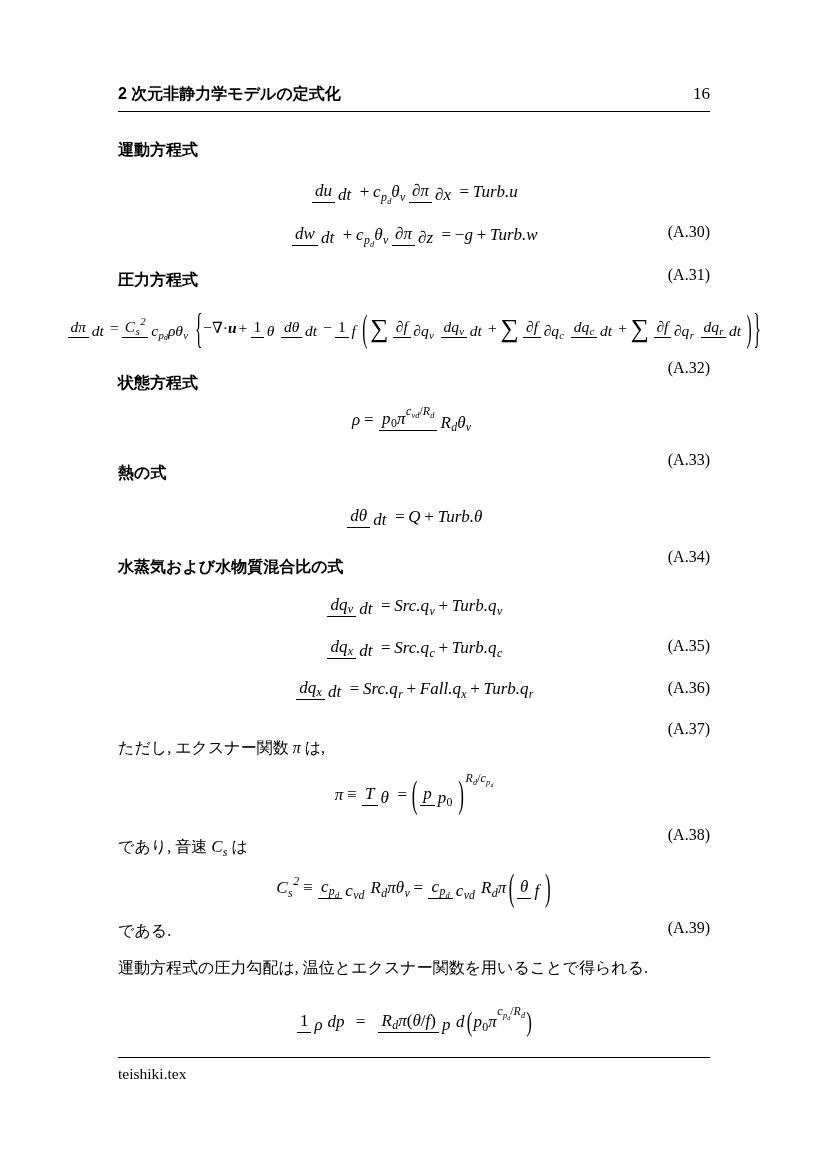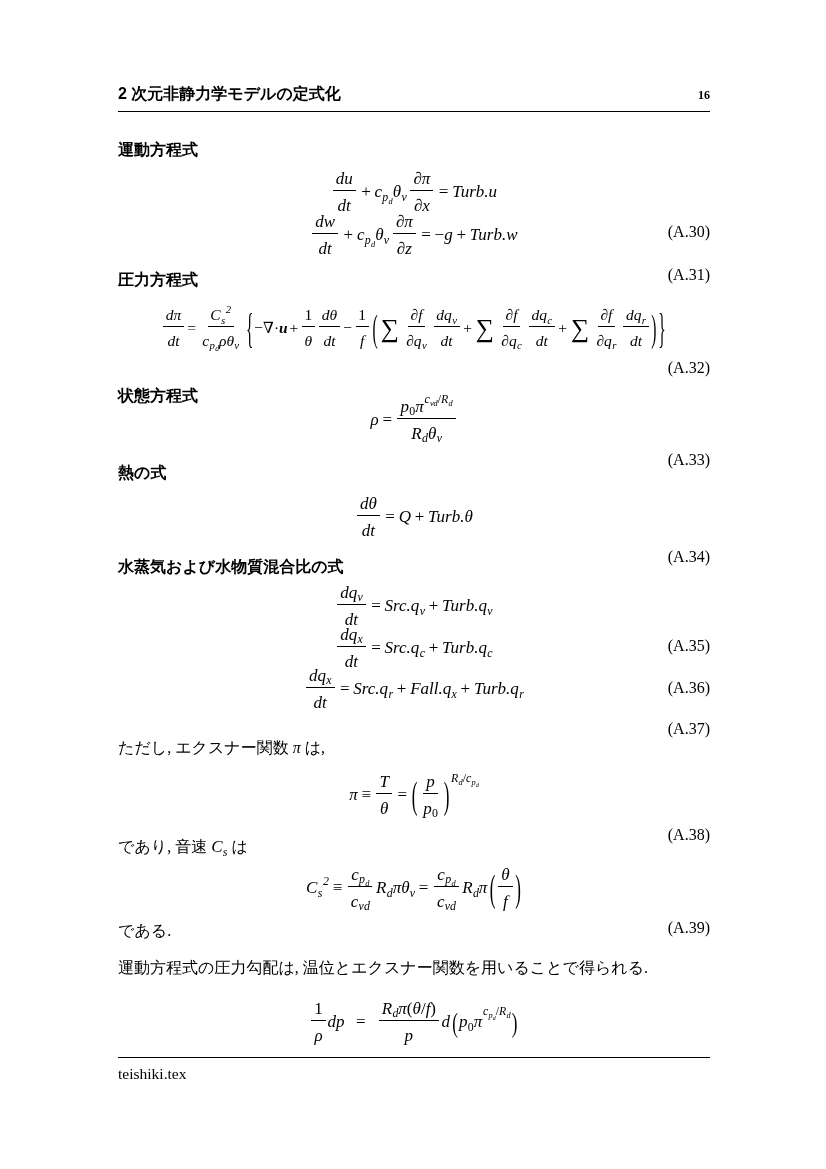--- a/index.html
+++ b/index.html
@@ -4,21 +4,21 @@
 <style>
   html,body{margin:0;padding:0;background:#ffffff;}
   .page{position:relative;width:826px;height:1169px;background:#fff;color:#000;
         font-family:"Liberation Serif","DejaVu Serif",serif;overflow:hidden;}
   .abs{position:absolute;left:118px;width:592px;}
 
   
   .header{top:84px;display:flex;justify-content:space-between;align-items:baseline;
           border-bottom:1.6px solid #000;padding-bottom:6px;
           font-family:"Liberation Sans","DejaVu Sans",sans-serif;font-weight:bold;font-size:16px;}
-  .header .pageno{font-family:"Liberation Serif","DejaVu Serif",serif;font-size:12px;font-weight:bold;text-align:center;}
+  .header .pageno{font-family:"Liberation Serif","DejaVu Serif",serif;font-size:17px;font-weight:normal;text-align:center;}
   .footer{top:1057px;border-top:1.6px solid #000;padding-top:7px;display:flex;
           justify-content:space-between;font-size:15.5px;}
 
   
   .sechead{font-family:"Liberation Sans","DejaVu Sans",sans-serif;font-weight:bold;font-size:16px;}
 
   
   .para{font-size:16px;line-height:20px;}
 
   
@@ -27,21 +27,21 @@
             font-size:16px;font-style:normal;margin-top:40px;}
   .eq.tight{font-size:15.5px;}
   .eq.tight .mo{margin:0 .12em;}
 
   
   .mi{font-style:italic;}
   .mr{font-style:normal;}
   .mbi{font-style:italic;font-weight:bold;}
   .mo{font-style:normal;margin:0 .22em;}
   .mrow{display:inline-flex;align-items:center;}
-  .mfrac{display:inline-flex;flex-direction:column;align-items:center;margin:0 .1em;vertical-align:middle;}
+  .mfrac{display:inline-flex;flex-direction:row;align-items:center;margin:0 .1em;vertical-align:middle;}
   .mfrac .fn{display:block;text-align:center;padding:0 .18em 1.5px;border-bottom:1.4px solid #000;line-height:1.15;}
   .mfrac .fd{display:block;text-align:center;padding:5px .18em 0;line-height:1.15;}
   .msub{font-size:.7em;position:relative;top:.45em;margin-left:.03em;}
   .msup{font-size:.7em;position:relative;margin-left:.05em;}
   .mdelim{display:inline-block;font-style:normal;line-height:1;transform-origin:50% 50%;margin:0 .06em;}
   .msum{font-style:normal;font-size:1.65em;line-height:1;position:relative;top:.04em;margin:0 .08em;}
   .mspace{display:inline-block;}
   .inlinemath{font-size:17px;}
 </style>
 </head>
@@ -206,21 +206,21 @@
                 <span class="msub"><span class="mi">r</span></span>
               </span></span>
             <span class="fd"><span class="mi">dt</span></span>
           </span>
           <span class="mdelim" style="transform: scaleY(2.45);">)</span>
           <span class="mdelim" style="transform: scaleY(2.7);">}</span>
         </span></span>
     <span class="eqno">(A.32)</span>
   </div>
 
-  <div class="abs sechead" style="top:386px">状態方程式</div>
+  <div class="abs sechead" style="top:373px">状態方程式</div>
 
   <div class="abs eq" style="top:394px;height:52px">
     <span class="math"><span class="mrow">
           <span class="mi">ρ</span>
           <span class="mo">=</span>
           <span class="mfrac">
             <span class="fn"><span class="mrow">
                 <span class="mi">p</span>
                 <span class="msub"><span class="mr">0</span></span>
                 <span class="mi">π</span>

